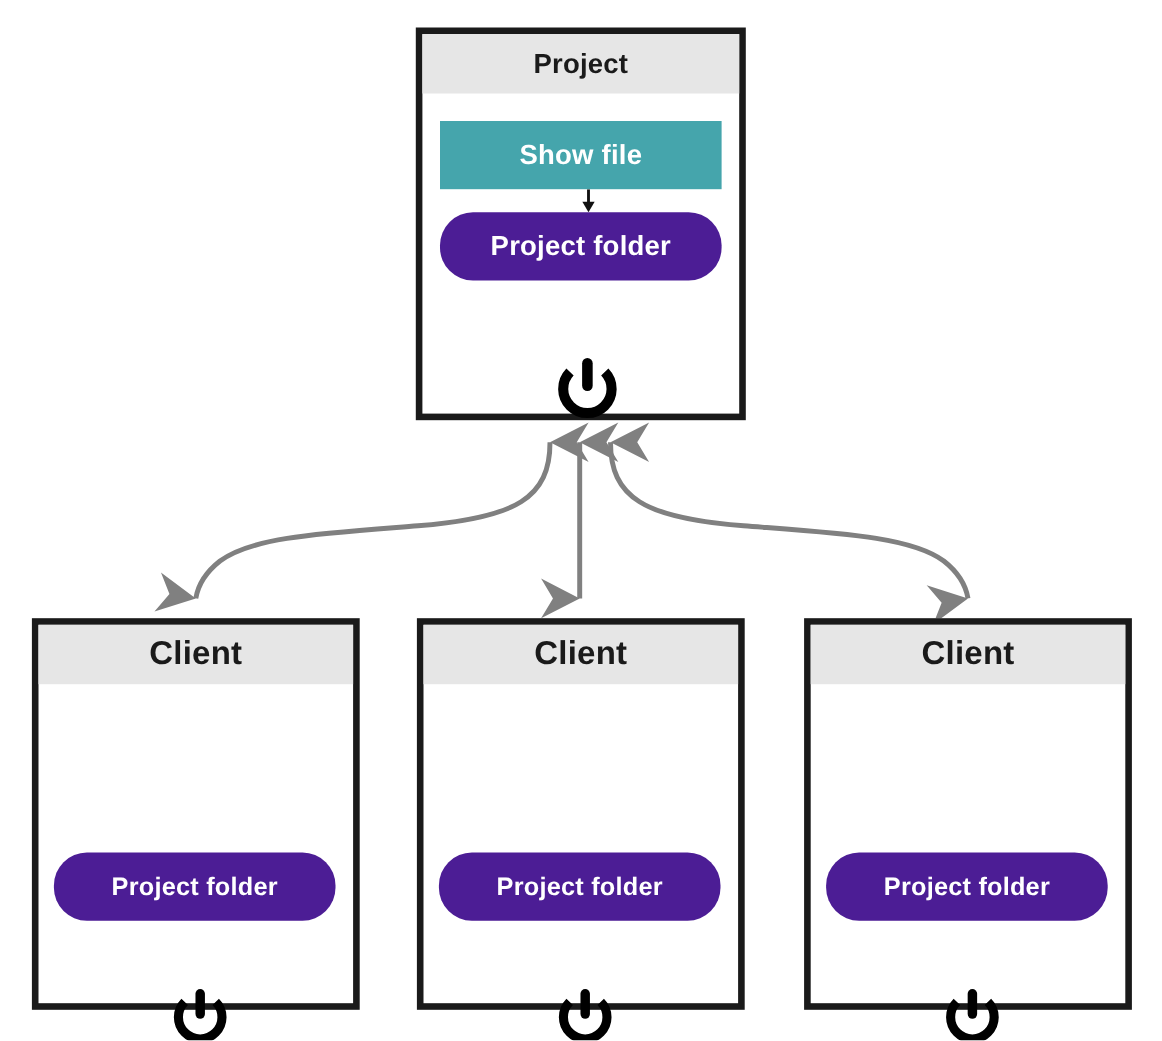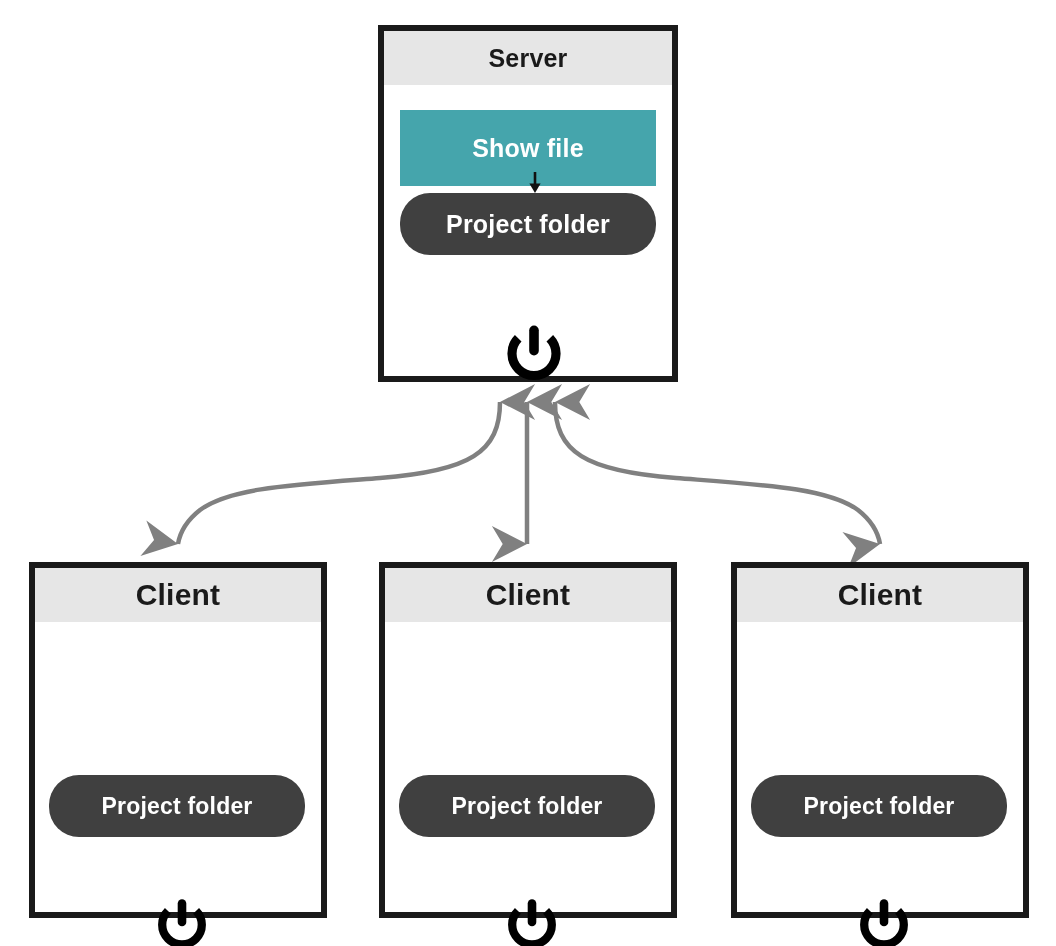--- a/index.html
+++ b/index.html
@@ -52,24 +52,24 @@
     display: flex;
     align-items: center;
     justify-content: center;
     color: #ffffff;
     font-weight: bold;
     font-size: 25px;
     letter-spacing: .2px;
     white-space: nowrap;
   }
   .chip.teal   { background: #45a5ac; }
-  .chip.orange { background: #404040; border-radius: 30px; }
+  .chip.orange { background: #4c1d95; border-radius: 30px; }
 
   
-  #server-showfile   { left: 16px;  top: 25px;  width: 256px; height: 76px; }
+  #server-showfile   { left: 16px;  top: 25px;  width: 256px; height: 62px; }
   #server-projfolder { left: 16px;  top: 108px; width: 256px; height: 62px; }
 
   
   .mini-arrow {
     position: absolute;
     left: 144px;
     top: 87px;
     width: 14px;
     height: 21px;
   }
@@ -122,21 +122,21 @@
     <g>
       <path d="M 527,402 L 527,544" fill="none" stroke="#808080" stroke-width="4.5" stroke-linecap="butt" marker-start="url(#arrow-up)" marker-end="url(#arrow-down)"></path>
     </g>
 
     <g>
       <path d="M 555,402 C 555,452 585,471 676,478 C 766,485 828,488 858,510 C 872,521 878,532 880,544" fill="none" stroke="#808080" stroke-width="4.5" stroke-linecap="butt" marker-start="url(#arrow-up)" marker-end="url(#arrow-down)"></path>
     </g>
   </svg>
 
   <div id="server" class="machine">
-    <div class="machine-header">Server</div>
+    <div class="machine-header">Project</div>
     <div class="machine-body">
 
       <div id="server-showfile" class="chip teal">
         <span>Show file</span>
       </div>
 
       <svg class="mini-arrow" viewBox="0 0 14 21" xmlns="http://www.w3.org/2000/svg">
         <path d="M 7 0 L 7 12" stroke="#111111" stroke-width="2.6" fill="none"></path>
         <path d="M 1.4 11.5 L 7 21 L 12.6 11.5 Z" fill="#111111"></path>
       </svg>

